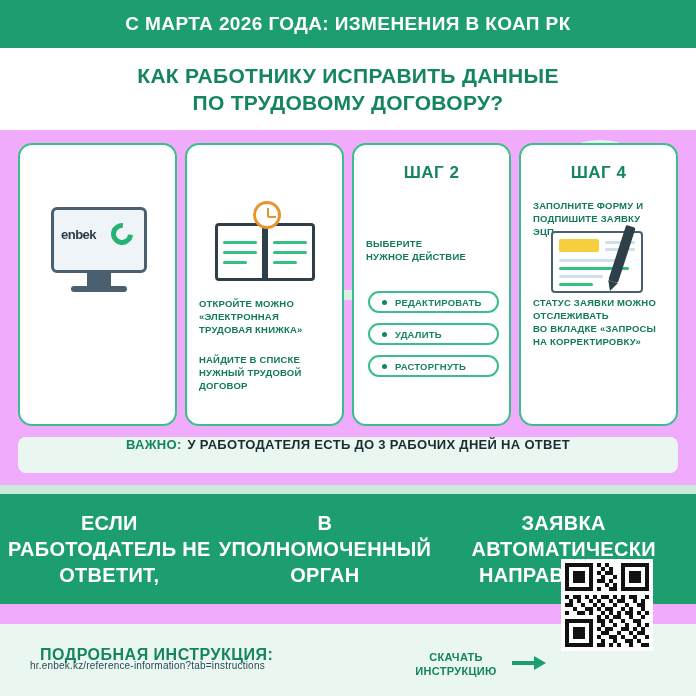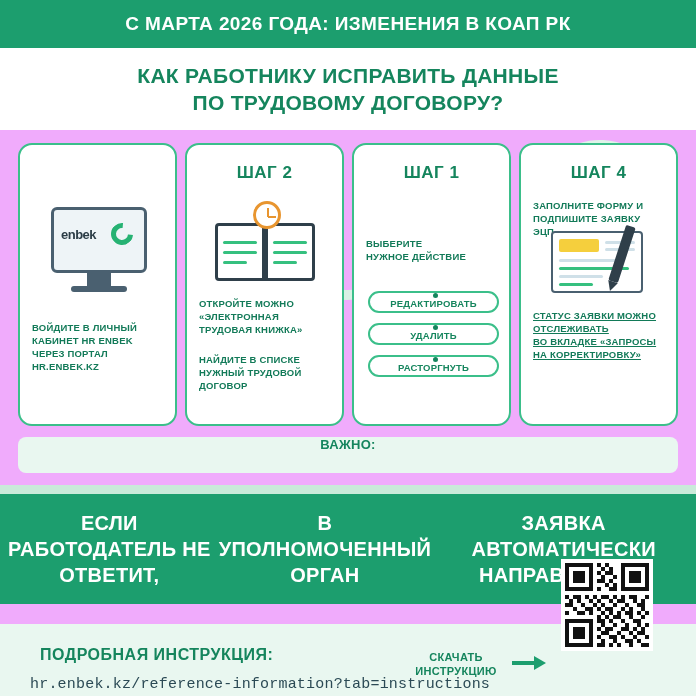--- a/index.html
+++ b/index.html
@@ -65,21 +65,21 @@
   .bk-left{position:absolute;left:0;top:6px;width:50px;height:58px;background:#fff;border:3px solid #2f3f4a;border-radius:4px 0 0 4px;box-sizing:border-box;}
   .bk-right{position:absolute;left:50px;top:6px;width:50px;height:58px;background:#fff;border:3px solid #2f3f4a;border-radius:0 4px 4px 0;box-sizing:border-box;}
   .bk-line{position:absolute;height:3px;background:#35c07f;border-radius:2px;}
   .clock{position:absolute;left:38px;top:-16px;width:28px;height:28px;border-radius:50%;background:#fff;border:3px solid #e8952f;box-sizing:border-box;}
   .clock:after{content:"";position:absolute;left:11px;top:4px;width:2px;height:9px;background:#e8952f;}
   .clock:before{content:"";position:absolute;left:12px;top:12px;width:8px;height:2px;background:#e8952f;}
 
   
   .pill{
     position:absolute;left:14px;width:131px;height:22px;border:2px solid #3bbf8a;border-radius:11px;
-    box-sizing:border-box;display:flex;align-items:center;flex-direction:column;
+    box-sizing:border-box;display:flex;align-items:center;
   }
   .pill .dot{width:5px;height:5px;border-radius:50%;background:#15855d;margin-left:12px;margin-right:8px;}
   .pill .ptxt{color:#15855d;font-weight:bold;font-size:9.5px;letter-spacing:0.2px;}
 
   
   .doc{position:absolute;left:30px;top:86px;width:100px;height:62px;}
   .doc-body{position:absolute;left:0;top:0;width:92px;height:62px;background:#ffffff;border:2px solid #4a6070;border-radius:4px;box-sizing:border-box;}
   .doc-yellow{position:absolute;left:8px;top:8px;width:40px;height:13px;background:#f5cf3d;border-radius:2px;}
   .doc-line{position:absolute;height:3px;background:#cfe0e8;border-radius:2px;}
   .doc-green{position:absolute;height:3px;background:#35c07f;border-radius:2px;}
@@ -100,21 +100,21 @@
   
   .greenblock{
     position:absolute;left:0;top:494px;width:696px;height:110px;background:#1c9e6e;
     display:flex;flex-direction:row;align-items:center;justify-content:center;
   }
   .greenblock .l{color:#fff;font-weight:bold;font-size:20px;line-height:26px;letter-spacing:0.3px;text-align:center;}
 
   
   .footer{position:absolute;left:0;top:604px;width:696px;height:92px;background:#e9f7f0;margin-top:20px;}
   .foot-title{position:absolute;left:40px;top:22px;color:#15855d;font-weight:bold;font-size:16px;letter-spacing:0.5px;}
-  .foot-url{position:absolute;left:30px;top:52px;color:#2b4a55;font-size:15px;letter-spacing:0.2px;font-family:Liberation Mono, monospace;}
+  .foot-url{position:absolute;left:30px;top:36px;color:#2b4a55;font-size:10px;letter-spacing:0.2px;}
 
   .dl{position:absolute;left:400px;top:18px;width:150px;height:44px;display:flex;align-items:center;}
   .dl-txt{color:#15855d;font-weight:bold;font-size:11px;line-height:14px;text-align:center;width:112px;letter-spacing:0.3px;}
   .arrow{position:absolute;left:112px;top:14px;width:34px;height:14px;}
   .arrow .shaft{position:absolute;left:0;top:5px;width:24px;height:4px;background:#1c9e6e;}
   .arrow .head{position:absolute;left:22px;top:0;width:0;height:0;border-top:7px solid transparent;border-bottom:7px solid transparent;border-left:12px solid #1c9e6e;}
 
   .qr{position:absolute;left:561px;top:559px;width:92px;height:92px;background:#fff;padding:4px;box-sizing:border-box;}
   .qr svg{display:block;}
 </style>
@@ -138,49 +138,44 @@
   <div class="steps">
 
     <div class="card">
       <div class="monitor">
         <div class="mon-screen"></div>
         <div class="enbek">enbek</div>
         <div class="enbek-c"></div>
         <div class="mon-stand"></div>
         <div class="mon-base"></div>
       </div>
-      <div class="desc" style="top:176px;white-space:pre-line;">ВОЙДИТЕ В ЛИЧНЫЙ
-КАБИНЕТ HR ENBEK
-ЧЕРЕЗ ПОРТАЛ
-HR.ENBEK.KZ</div>
     </div>
 
     <div class="card">
-      <div class="step-title">ШАГ 2</div>
       <div class="book">
         <div class="bk-left"></div>
         <div class="bk-right"></div>
         <div class="bk-line" style="left:8px;top:24px;width:34px;"></div>
         <div class="bk-line" style="left:8px;top:34px;width:34px;"></div>
         <div class="bk-line" style="left:8px;top:44px;width:24px;"></div>
         <div class="bk-line" style="left:58px;top:24px;width:34px;"></div>
         <div class="bk-line" style="left:58px;top:34px;width:34px;"></div>
         <div class="bk-line" style="left:58px;top:44px;width:24px;"></div>
         <div class="clock"></div>
       </div>
       <div class="desc" style="top:152px;white-space:pre-line;">ОТКРОЙТЕ МОЖНО
 «ЭЛЕКТРОННАЯ
 ТРУДОВАЯ КНИЖКА»</div>
       <div class="desc" style="top:208px;white-space:pre-line;">НАЙДИТЕ В СПИСКЕ
 НУЖНЫЙ ТРУДОВОЙ
 ДОГОВОР</div>
     </div>
 
     <div class="card">
-      <div class="step-title">ШАГ 1</div>
+      <div class="step-title">ШАГ 2</div>
       <div class="desc" style="top:92px;white-space:pre-line;">ВЫБЕРИТЕ
 НУЖНОЕ ДЕЙСТВИЕ</div>
       <div class="pill" style="top:146px;">
         <span class="dot"></span>
         <span class="ptxt">РЕДАКТИРОВАТЬ</span>
       </div>
       <div class="pill" style="top:178px;">
         <span class="dot"></span>
         <span class="ptxt">УДАЛИТЬ</span>
       </div>
@@ -198,29 +193,30 @@
         <div class="doc-body"></div>
         <div class="doc-yellow"></div>
         <div class="doc-line" style="left:54px;top:10px;width:30px;"></div>
         <div class="doc-line" style="left:54px;top:17px;width:30px;"></div>
         <div class="doc-line" style="left:8px;top:28px;width:60px;"></div>
         <div class="doc-green" style="left:8px;top:36px;width:70px;"></div>
         <div class="doc-line" style="left:8px;top:44px;width:44px;"></div>
         <div class="doc-green" style="left:8px;top:52px;width:34px;"></div>
         <div class="pen"></div>
       </div>
-      <div class="desc" style="top:164px;white-space:pre-line;text-decoration:underline;">СТАТУС ЗАЯВКИ МОЖНО
+      <div class="desc" style="top:151px;white-space:pre-line;">СТАТУС ЗАЯВКИ МОЖНО
 ОТСЛЕЖИВАТЬ
 ВО ВКЛАДКЕ «ЗАПРОСЫ
 НА КОРРЕКТИРОВКУ»</div>
     </div>
   </div>
 
   <div class="important">
     <span class="k">ВАЖНО:</span>
+    <span class="v">У РАБОТОДАТЕЛЯ ЕСТЬ ДО 3 РАБОЧИХ ДНЕЙ НА ОТВЕТ</span>
   </div>
 
   <div class="band"></div>
 
   <div class="greenblock">
     <div class="l">ЕСЛИ РАБОТОДАТЕЛЬ НЕ ОТВЕТИТ,</div>
     <div class="l">В УПОЛНОМОЧЕННЫЙ ОРГАН</div>
     <div class="l">ЗАЯВКА АВТОМАТИЧЕСКИ НАПРАВЛЯЕТСЯ</div>
   </div>
 

